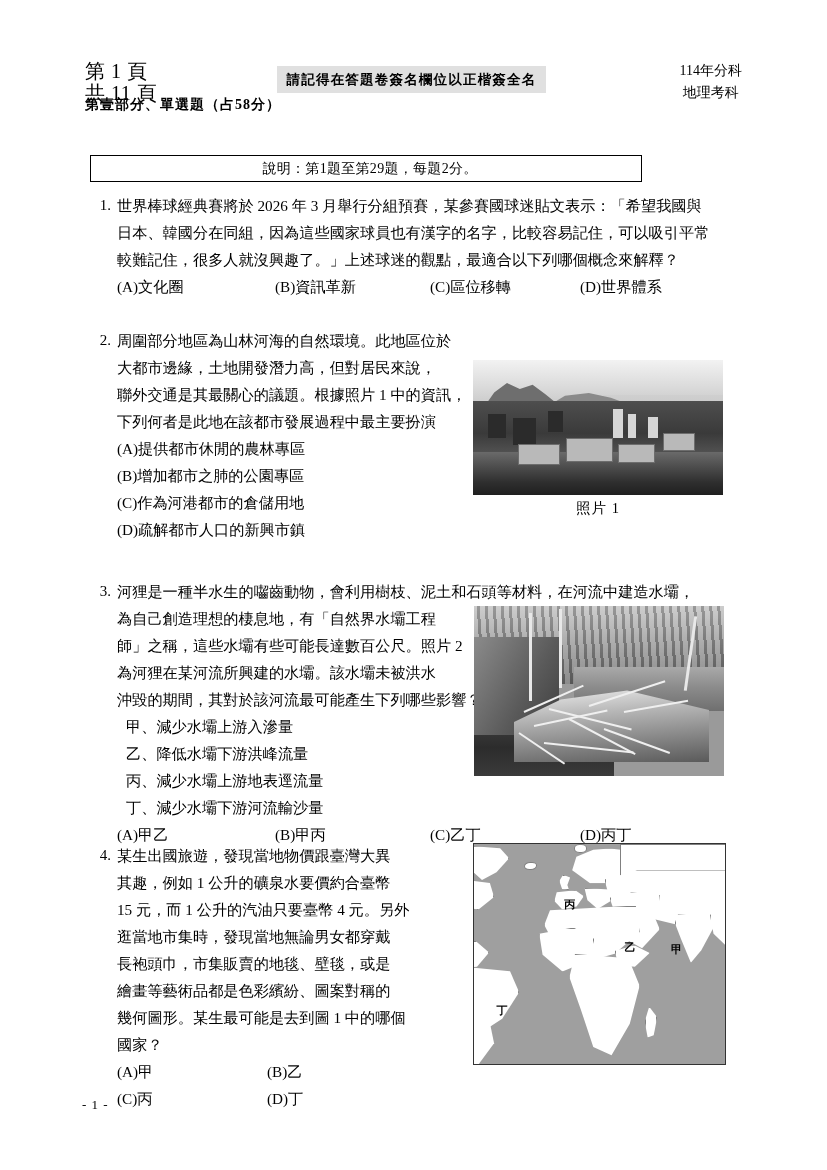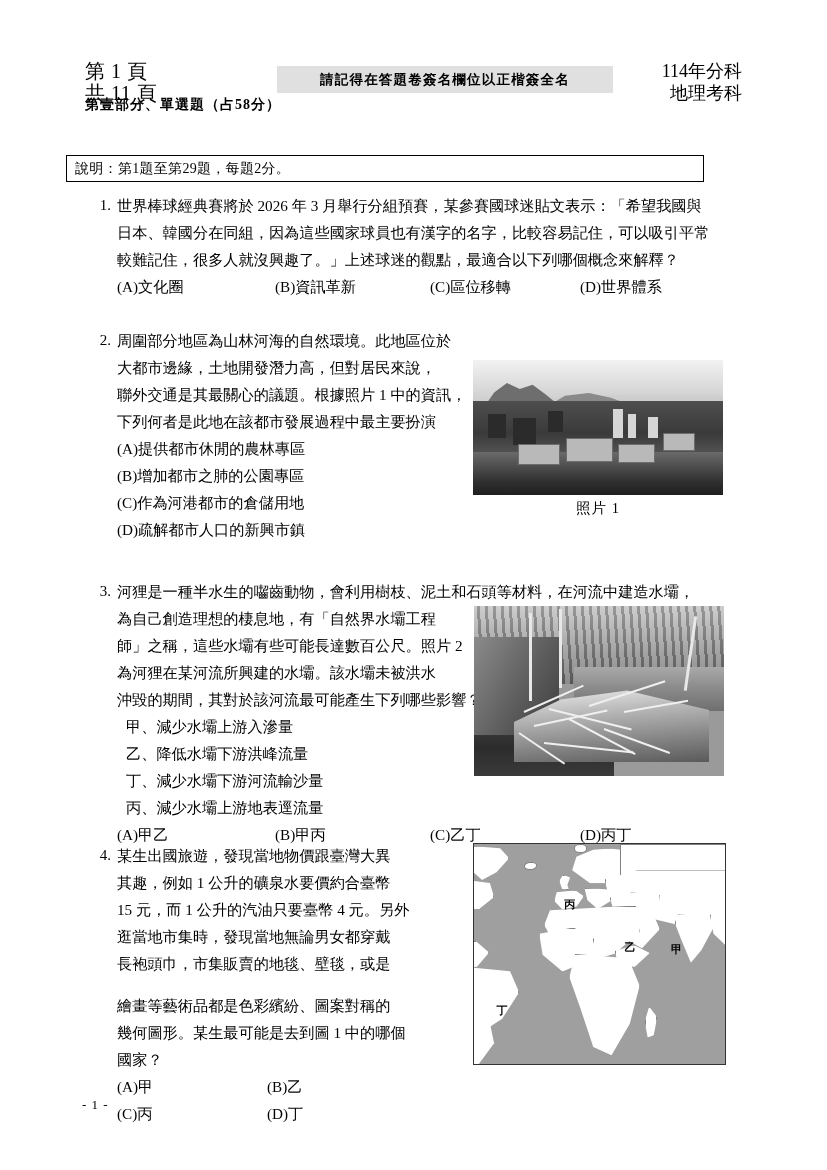--- a/index.html
+++ b/index.html
@@ -31,61 +31,62 @@
     left: 85px; top: 60px;
     font-size: 20px;
     line-height: 22px;
     letter-spacing: 0.5px;
     white-space: nowrap;
   }
   .page-count div { display: block; }
   .sign-banner {
     position: absolute;
     left: 277px; top: 66px;
-    width: 336px;
+    width: 269px;
     height: 27px;
     background: #e0e0e0;
     display: flex;
     align-items: center;
     justify-content: center;
     font-size: 13.5px;
     letter-spacing: 1.2px;
     font-weight: 600;
     font-family: "DejaVu Serif", "Liberation Serif", serif;
   }
   .exam-id {
     position: absolute;
     right: 85px; top: 60px;
-    font-size: 18px;
+    font-size: 14px;
     line-height: 22px;
-    text-align: right;
+    text-align: center;
     white-space: nowrap;
   }
   .exam-id div { display: block; }
 
   
   .section-heading {
     position: absolute;
     left: 85px; top: 96px;
     font-size: 14px;
     font-weight: bold;
     letter-spacing: 1px;
     white-space: nowrap;
   }
 
   
   .instruction-box {
     position: absolute;
-    left: 66px; top: 155px;
-    width: 638px;
+    left: 90px; top: 155px;
+    width: 552px;
     height: 27px;
     border: 1px solid #000;
     box-sizing: border-box;
     display: flex;
     align-items: center;
+    justify-content: center;
   }
   .instruction-text {
     padding-left: 8px;
     font-size: 14px;
     letter-spacing: 0.3px;
     white-space: nowrap;
   }
 
   
   .q {
@@ -342,22 +343,22 @@
   <div class="q" style="left:85px; top:578px; width:670px;">
     <div class="q-num">3.</div>
     <div class="q-body">
       <div class="q-stem">河狸是一種半水生的囓齒動物，會利用樹枝、泥土和石頭等材料，在河流中建造水壩，</div>
       <div class="q-stem" style="width:375px;">為自己創造理想的棲息地，有「自然界水壩工程</div>
       <div class="q-stem" style="width:375px;">師」之稱，這些水壩有些可能長達數百公尺。照片 2</div>
       <div class="q-stem" style="width:375px;">為河狸在某河流所興建的水壩。該水壩未被洪水</div>
       <div class="q-stem" style="width:375px;">沖毀的期間，其對於該河流最可能產生下列哪些影響？</div>
       <div class="q-sub">甲、減少水壩上游入滲量</div>
       <div class="q-sub">乙、降低水壩下游洪峰流量</div>
+      <div class="q-sub">丙、減少水壩上游地表逕流量</div>
       <div class="q-sub">丁、減少水壩下游河流輸沙量</div>
-      <div class="q-sub">丙、減少水壩上游地表逕流量</div>
       <div class="opt-row">
         <span class="opt opt-c0">(A)甲乙</span>
         <span class="opt opt-c1">(B)甲丙</span>
         <span class="opt opt-c2">(C)乙丁</span>
         <span class="opt opt-c3">(D)丙丁</span>
       </div>
     </div>
   </div>
 
   <div class="figure" style="left:474px; top:606px;">
@@ -384,21 +385,21 @@
   </div>
 
   <div class="q" style="left:85px; top:842px; width:380px;">
     <div class="q-num">4.</div>
     <div class="q-body">
       <div class="q-stem" style="width:330px;">某生出國旅遊，發現當地物價跟臺灣大異</div>
       <div class="q-stem" style="width:330px;font-family:Liberation Serif, serif;">其趣，例如 1 公升的礦泉水要價約合臺幣</div>
       <div class="q-stem" style="width:330px;">15 元，而 1 公升的汽油只要臺幣 4 元。另外</div>
       <div class="q-stem" style="width:330px;">逛當地市集時，發現當地無論男女都穿戴</div>
       <div class="q-stem" style="width:330px;">長袍頭巾，市集販賣的地毯、壁毯，或是</div>
-      <div class="q-stem" style="width:330px;margin-top:15px;">繪畫等藝術品都是色彩繽紛、圖案對稱的</div>
+      <div class="q-stem" style="width:330px;">繪畫等藝術品都是色彩繽紛、圖案對稱的</div>
       <div class="q-stem" style="width:330px;">幾何圖形。某生最可能是去到圖 1 中的哪個</div>
       <div class="q-stem" style="width:330px;">國家？</div>
       <div class="opt-row">
         <span class="opt opt-h0">(A)甲</span>
         <span class="opt opt-h1">(B)乙</span>
       </div>
       <div class="opt-row">
         <span class="opt opt-h0">(C)丙</span>
         <span class="opt opt-h1">(D)丁</span>
       </div>

